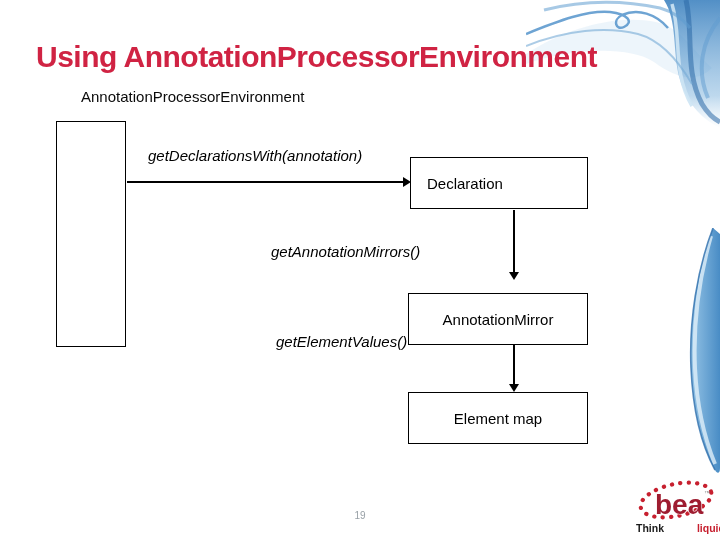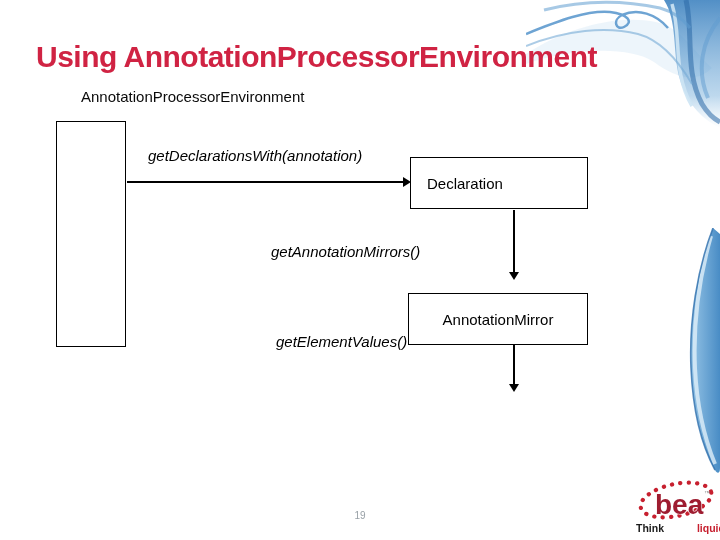--- a/index.html
+++ b/index.html
@@ -100,20 +100,23 @@
   <div class="ahead ah-down1"></div>
 
   <div class="dbox box-mirror">
     <span>AnnotationMirror</span>
   </div>
 
   <div class="mlabel m3">getElementValues()</div>
   <div class="aline v2"></div>
   <div class="ahead ah-down2"></div>
 
+  <div class="dbox box-emap">
+    <span>Element map</span>
+  </div>
 
   <div class="pagenum">19</div>
 
   <svg class="logo-svg" viewBox="0 0 82 50">
     <g transform="rotate(-12 40 26)">
       <ellipse cx="40" cy="26" rx="36" ry="16" fill="none" stroke="#c7202f" stroke-width="4.2" stroke-dasharray="0.2 8.2" stroke-linecap="round"></ellipse>
     </g>
     <text x="19" y="40" font-family="Liberation Sans, sans-serif" font-size="28" font-weight="bold" fill="#9e1c30" stroke="#ffffff" stroke-width="1.2" paint-order="stroke">bea</text>
     <text x="68" y="21" font-size="6" fill="#888888">™</text>
   </svg>

